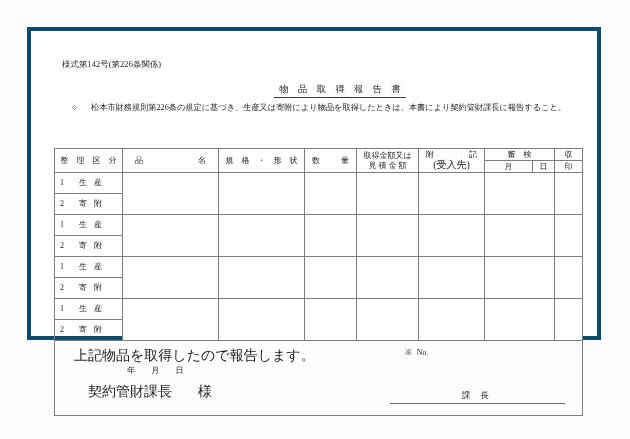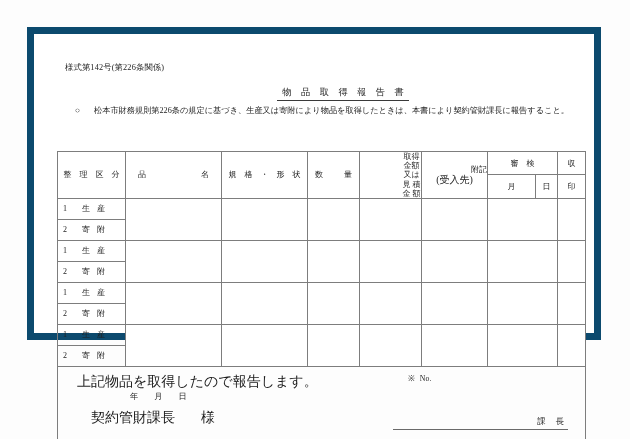--- a/index.html
+++ b/index.html
@@ -20,21 +20,21 @@
     width: 630px;
     height: 439px;
     background: #fdfdfd;
   }
   .sheet {
     position: absolute;
     left: 27px;
     top: 27px;
     width: 574px;
     height: 313px;
-    border: 7px solid #0c4a6e;
+    border: 4px solid #0c4a6e;
     background: #ffffff;
     box-sizing: border-box;
   }
   .form-no {
     position: absolute;
     left: 31px;
     top: 28px;
     font-size: 8.3px;
     letter-spacing: 0.15px;
     white-space: nowrap;
@@ -88,21 +88,21 @@
   td.hd { height: 22px; }
   td.hd-sub { height: 11px; }
   .spread2 { letter-spacing: 3px; text-indent: 3px; display: inline-block; }
   .wide-split {
     display: flex;
     justify-content: space-between;
     padding: 0 12px;
   }
   .wide-split.narrow { padding: 0 7px; }
   .stack { display: block; }
-  .stack .l1 { display: block; margin-left: 42px; }
+  .stack .l1 { display: block; }
   .stack .l2 { display: block; font-size: 10px; }
   td.cat {
     width: 68px;
     height: 20px;
     padding: 0;
   }
   .cat-inner {
     display: flex;
     align-items: center;
     padding-left: 5px;
@@ -145,21 +145,21 @@
     font-size: 14px;
     white-space: nowrap;
   }
   .f-addr .sama { margin-left: 26px; }
   .f-sign {
     position: absolute;
     left: 335px;
     top: 50px;
     width: 175px;
     border-bottom: 1px solid #6a6a6a;
-    text-align: right;
+    text-align: center;
     font-size: 8.4px;
     padding-bottom: 2px;
   }
   .f-sign .t { letter-spacing: 4px; text-indent: 4px; }
 </style>
 </head>
 <body>
 
 <div class="page">
   <div class="sheet">

